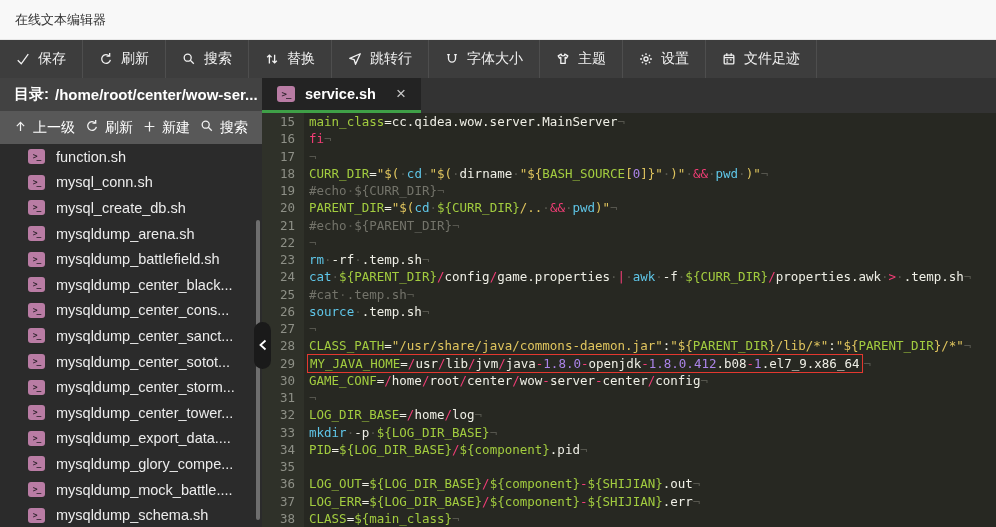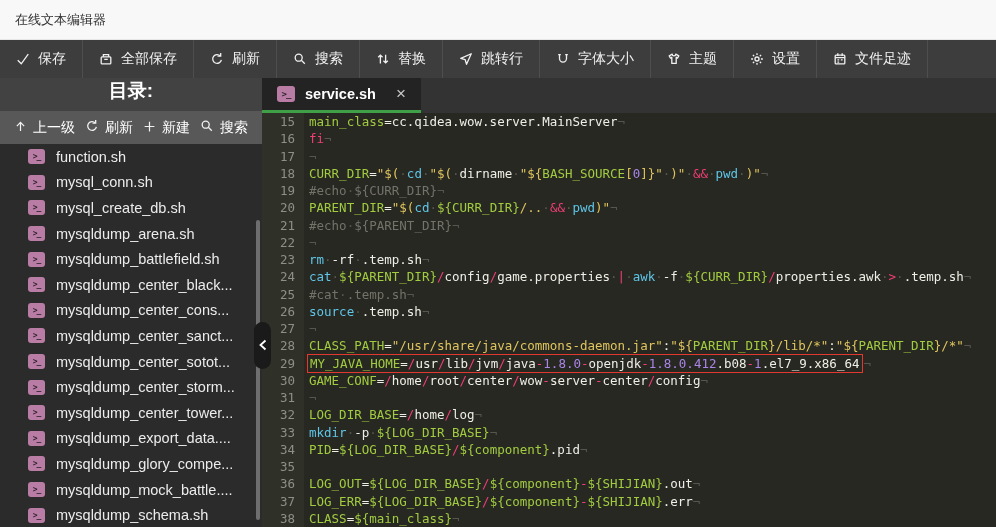--- a/index.html
+++ b/index.html
@@ -12,22 +12,22 @@
     color:#333; font-size:13px; }
 
   
   .toolbar { position:absolute; top:40px; left:0; right:0; height:38px; background:var(--toolbar-bg); display:flex; }
   .tb-btn { display:flex; align-items:center; gap:8px; padding:0 16px; color:#f1f1f1; font-size:14px;
     border-right:1px solid #4e4e4e; cursor:pointer; white-space:nowrap; }
   .tb-btn svg { display:block; }
 
   
   .sidebar { position:absolute; top:78px; left:0; width:262px; bottom:0; background:var(--sidebar-bg); overflow:hidden; }
-  .dir-row { height:33px; background:#424242; color:#fff; font-size:19px; font-weight:bold;
-    display:flex; align-items:center; gap:6px; padding:0 14px; white-space:nowrap; overflow:hidden;flex-direction:column; }
+  .dir-row { height:33px; background:#424242; color:#fff; font-size:15px; font-weight:bold;
+    display:flex; align-items:center; gap:6px; padding:0 14px; white-space:nowrap; overflow:hidden; }
   .side-actions { height:33px; background:var(--actionrow-bg); color:#fff; display:flex; align-items:center;
     justify-content:space-between; padding:0 14px; font-size:14px; }
   .side-action { display:flex; align-items:center; gap:6px; cursor:pointer; white-space:nowrap; }
   .file-list { position:absolute; top:66px; left:0; right:0; bottom:0; }
   .file-item { height:25.6px; display:flex; align-items:center; gap:11px; padding-left:28px;
     color:#ececec; font-size:14.5px; cursor:pointer; white-space:nowrap; }
   .term-ic { width:17px; height:15px; flex:none; background:var(--icon-pink); border-radius:3px;
     color:#30242e; font:bold 8px/15px "DejaVu Sans Mono",monospace; text-align:center; letter-spacing:-1px; }
   .side-scrollbar { position:absolute; right:2px; top:142px; width:4px; height:300px;
     background:#6e6e6e; border-radius:2px; }
@@ -68,29 +68,20 @@
 </header>
 
 <nav class="toolbar">
     <div class="tb-btn">
       <span>
         <svg width="14" height="14" viewBox="0 0 16 16">
           <path d="M2 9.5l4 4 8-11" fill="none" stroke="#f1f1f1" stroke-width="1.5"></path>
         </svg>
       </span>
       <span>保存</span>
-    </div>
-    <div class="tb-btn">
-      <span>
-        <svg width="14" height="14" viewBox="0 0 16 16">
-          <rect x="2.5" y="5.5" width="11" height="8" rx="1" fill="none" stroke="#f1f1f1" stroke-width="1.5"></rect>
-          <path d="M5 5.5V3h6v2.5M6 8.5h4" fill="none" stroke="#f1f1f1" stroke-width="1.5"></path>
-        </svg>
-      </span>
-      <span>全部保存</span>
     </div>
     <div class="tb-btn">
       <span>
         <svg width="14" height="14" viewBox="0 0 16 16">
           <path d="M13 9a5 5 0 1 1-1.2-4.4" fill="none" stroke="#f1f1f1" stroke-width="1.5"></path>
           <path d="M12.2 1.2v3.6H8.6" fill="none" stroke="#f1f1f1" stroke-width="1.5"></path>
         </svg>
       </span>
       <span>刷新</span>
     </div>

